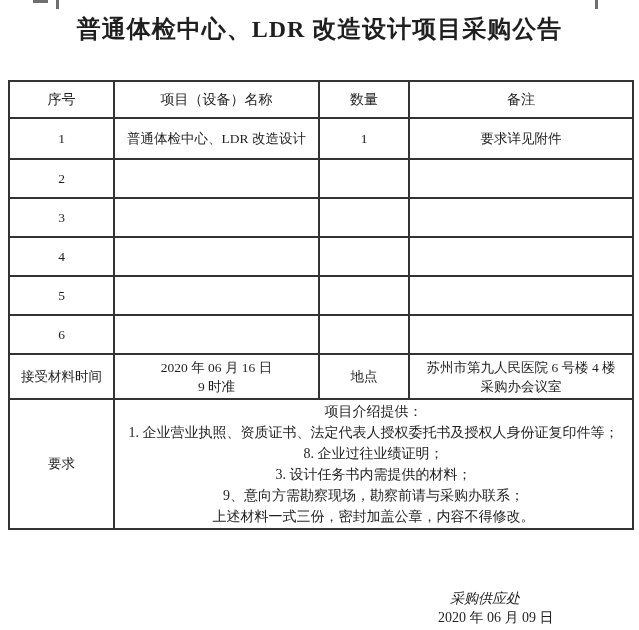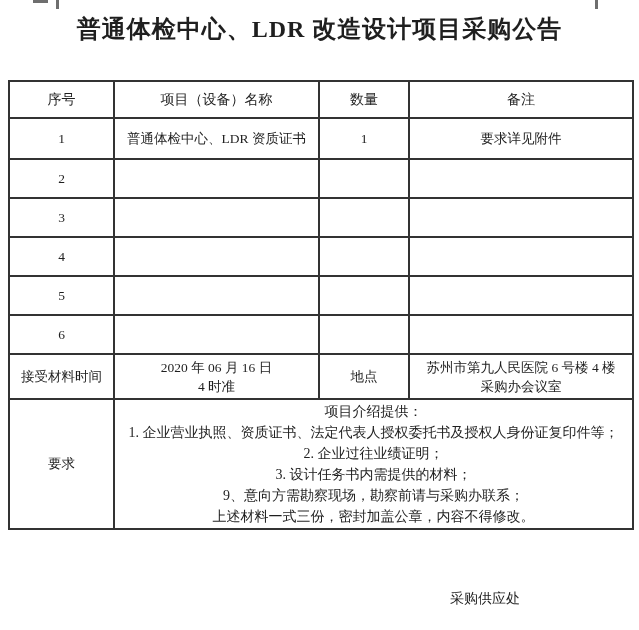--- a/index.html
+++ b/index.html
@@ -60,21 +60,21 @@
     line-height: 21px;
     white-space: nowrap;
   }
   .two-line div { line-height: 19px; text-align: center; }
   .footer {
     position: absolute;
     left: 438px; top: 589px;
     font-size: 14px;
     line-height: 19px;
   }
-  .footer .dept { padding-left: 12px; }
+  .footer .dept { padding-left: 12px; font-style: italic; }
   .footer .date { white-space: nowrap; }
 </style>
 </head>
 <body>
 
 <div class="page">
 
   <div class="artifact a1"></div>
   <div class="artifact a2"></div>
   <div class="artifact a3"></div>
@@ -92,21 +92,21 @@
     <tbody>
         <tr class="hdr" style="height:37px">
       <td>序号</td>
       <td>项目（设备）名称</td>
       <td>数量</td>
       <td>备注</td>
     </tr>
 
     <tr style="height:41px">
       <td>1</td>
-      <td>普通体检中心、LDR 资质证书</td>
+      <td>普通体检中心、LDR 改造设计</td>
       <td>1</td>
       <td class="left">要求详见附件</td>
     </tr>
 
     <tr style="height:39px">
       <td>2</td>
       <td></td>
       <td></td>
       <td class="left"></td>
     </tr>
@@ -137,44 +137,45 @@
       <td></td>
       <td></td>
       <td class="left"></td>
     </tr>
 
     <tr style="height:45px">
       <td>接受材料时间</td>
       <td>
         <div class="two-line">
           <div>2020 年 06 月 16 日</div>
-          <div>4 时准</div>
+          <div>9 时准</div>
         </div>
       </td>
       <td>地点</td>
       <td>
         <div class="two-line">
           <div>苏州市第九人民医院 6 号楼 4 楼</div>
           <div>采购办会议室</div>
         </div>
       </td>
     </tr>
 
 
     <tr style="height:129px">
       <td class="req-label">要求</td>
       <td class="req-cell" colspan="3">
         <div class="req-line">项目介绍提供：</div>
         <div class="req-line">1. 企业营业执照、资质证书、法定代表人授权委托书及授权人身份证复印件等；</div>
-        <div class="req-line">2. 企业过往业绩证明；</div>
+        <div class="req-line">8. 企业过往业绩证明；</div>
         <div class="req-line">3. 设计任务书内需提供的材料；</div>
         <div class="req-line">9、意向方需勘察现场，勘察前请与采购办联系；</div>
         <div class="req-line">上述材料一式三份，密封加盖公章，内容不得修改。</div>
       </td>
     </tr>
   </tbody>
     </table>
 
   <div class="footer">
     <div class="dept">采购供应处</div>
+    <div class="date">2020 年  06  月  09  日</div>
   </div>
 
 </div>
 
 </body></html>

